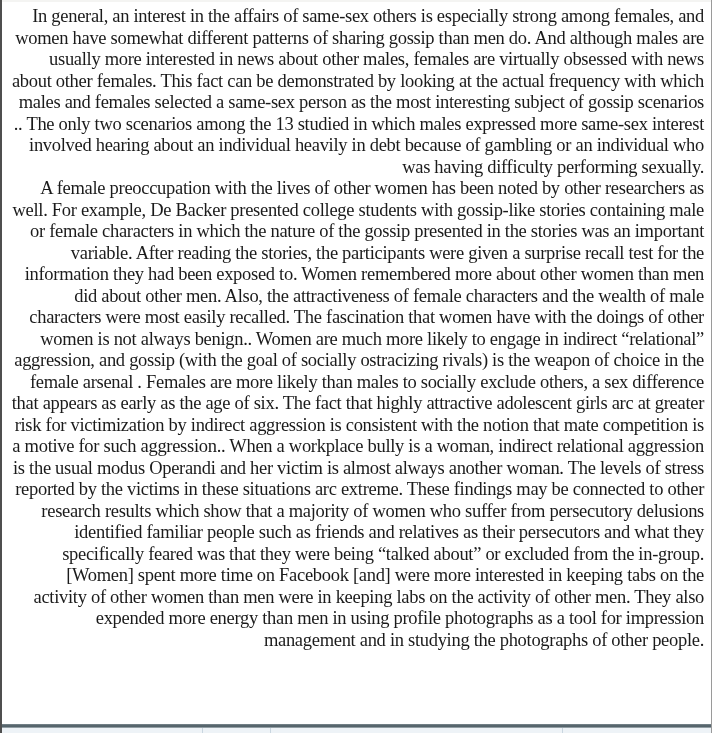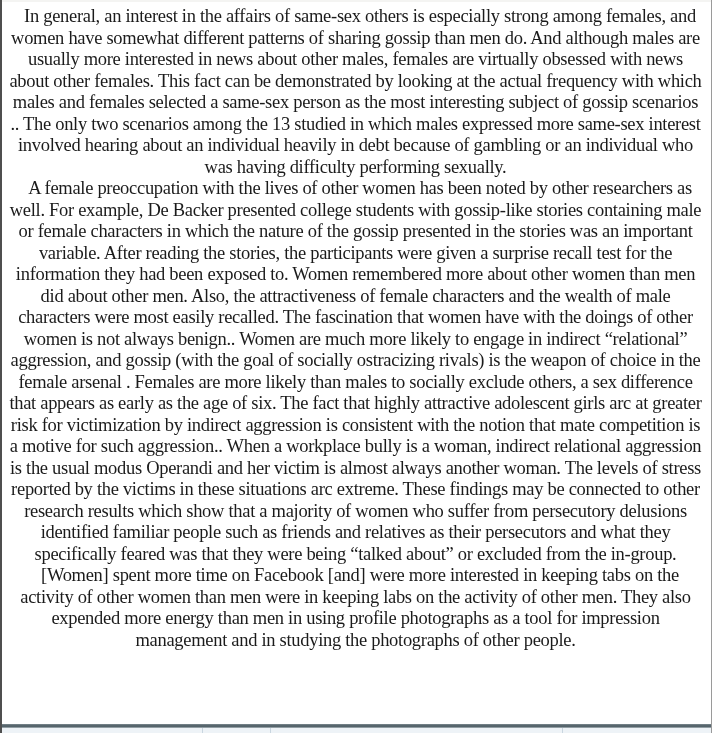--- a/index.html
+++ b/index.html
@@ -21,21 +21,21 @@
   .top-hairline {
     height: 2px;
     background: #f4f4f2;
   }
   .text-area {
     padding: 4px 7px 0 5px;
     color: #1b1b1b;
     font-size: 18.5px;
     line-height: 21.5px;
     letter-spacing: -0.3px;
-    text-align: center;
+    text-align: right;
   }
   .text-area p {
     margin: 0;
     padding: 0;
     text-indent: 9px;
   }
   .bottom-bar {
     position: absolute;
     left: 0;
     right: 0;

